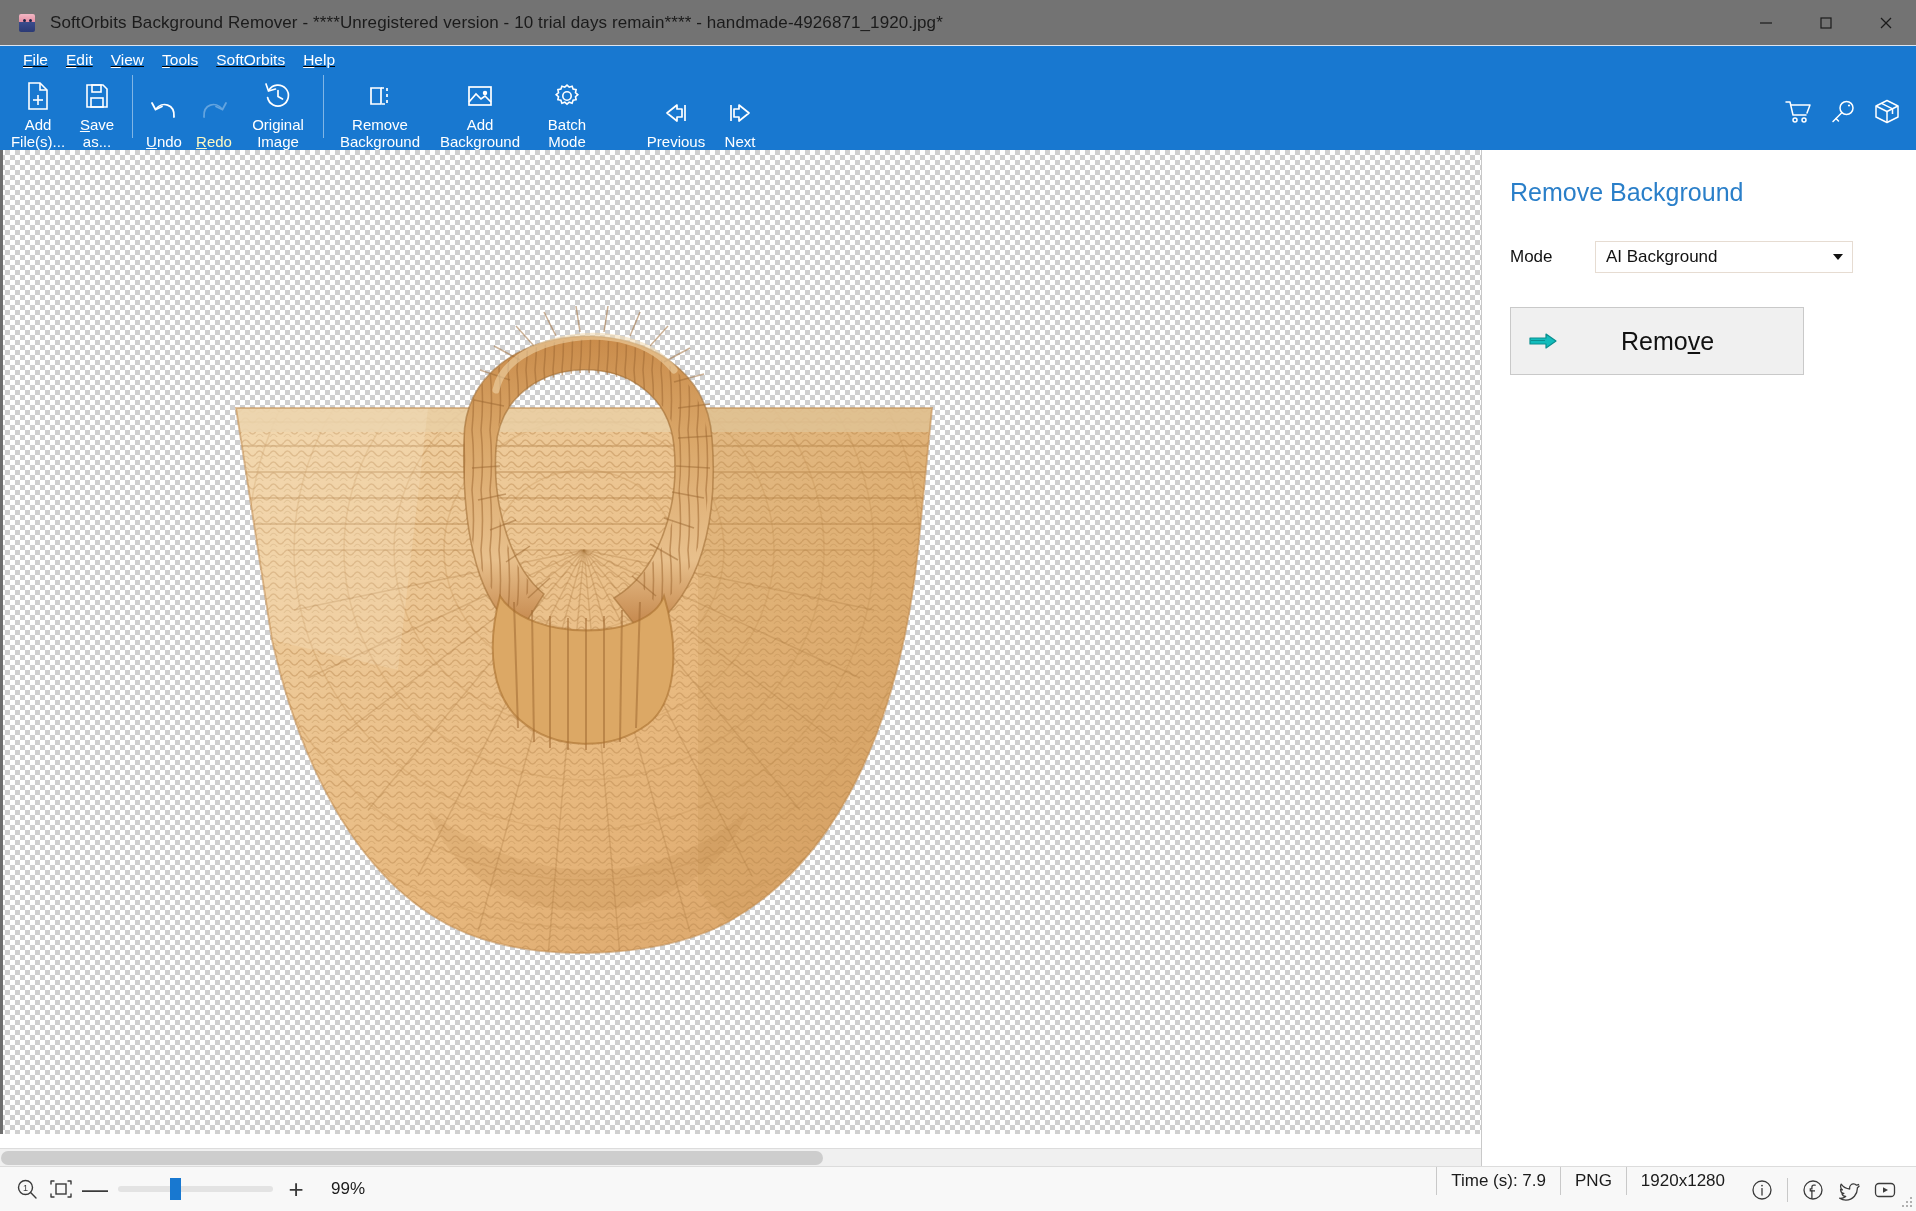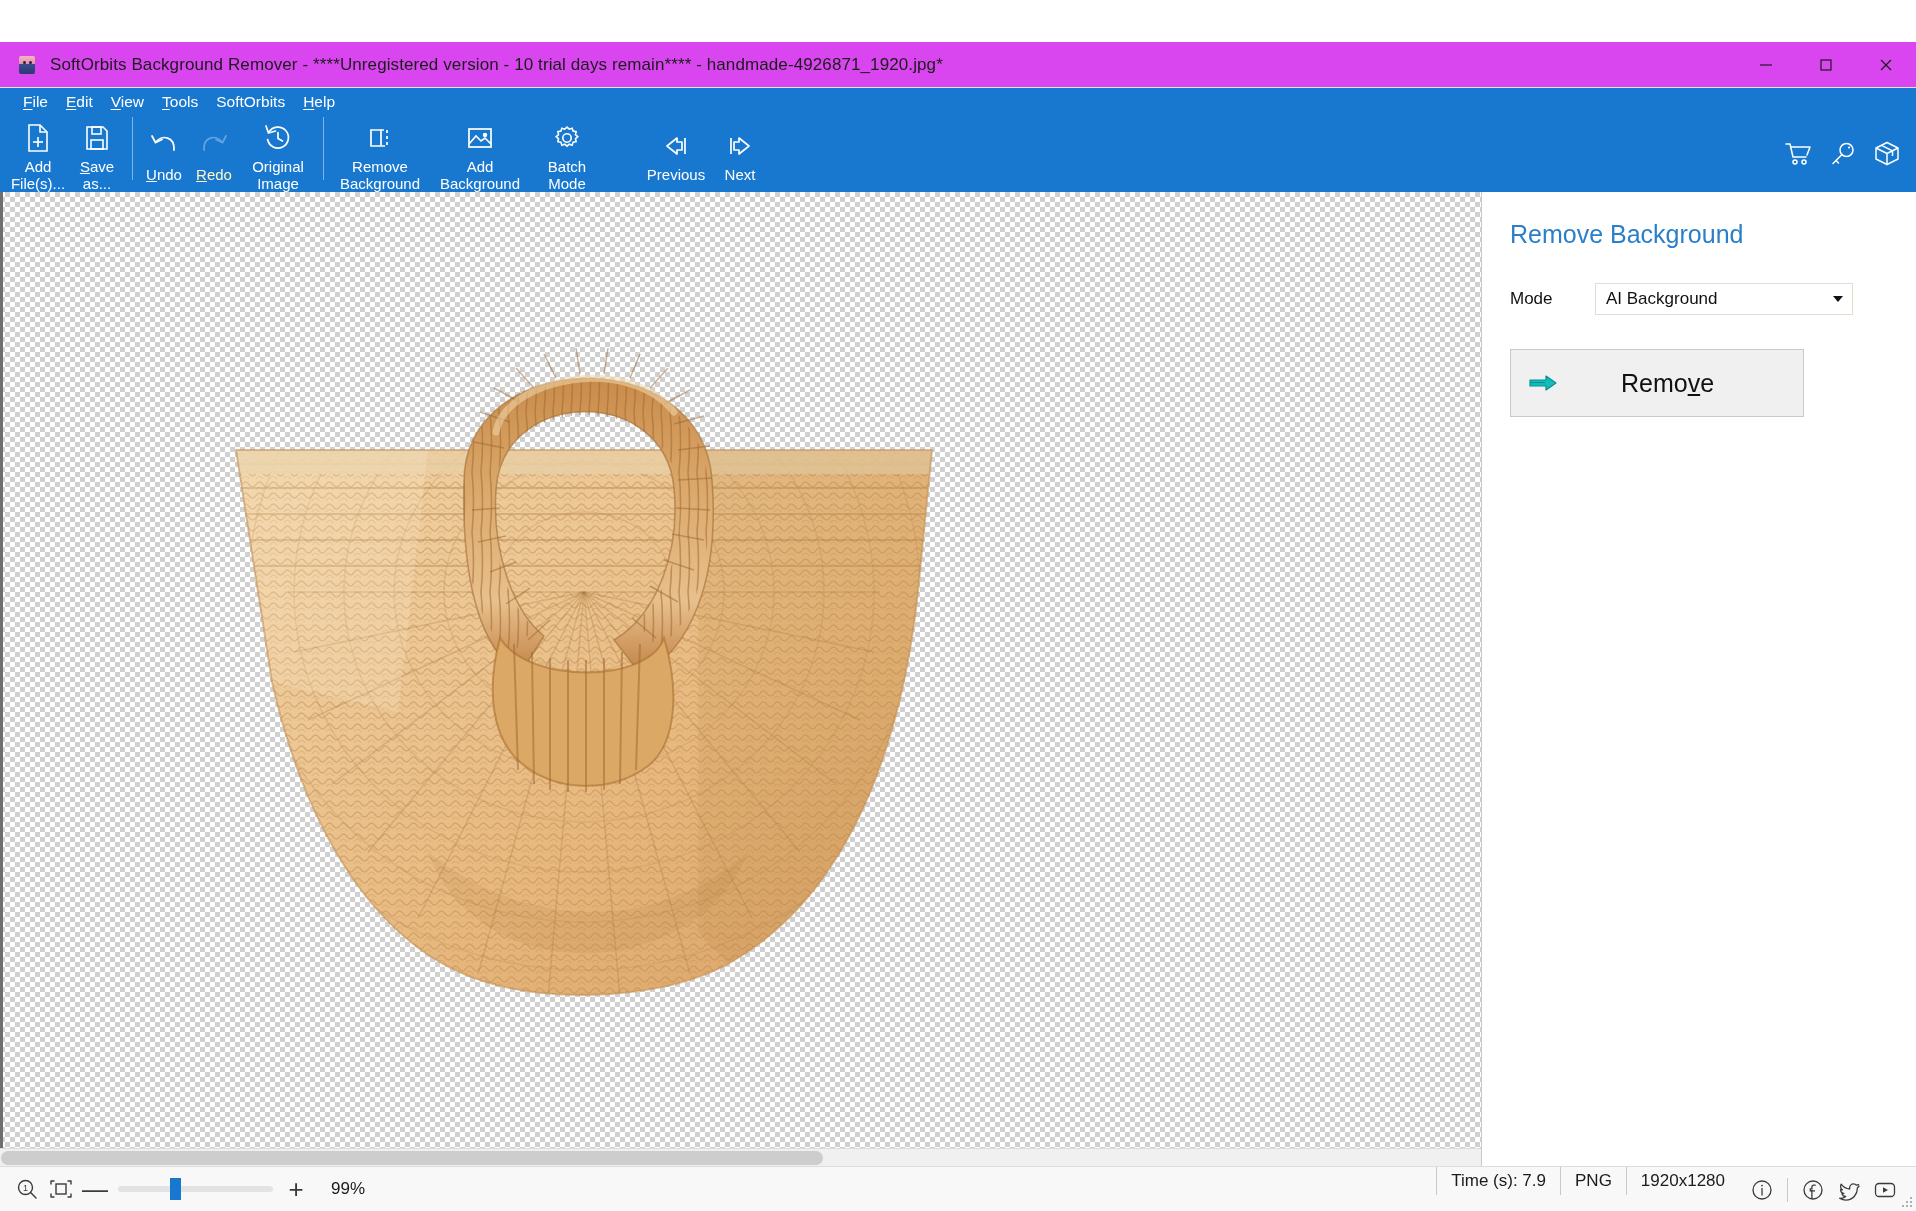--- a/index.html
+++ b/index.html
@@ -12,25 +12,24 @@
   #app {
     position: relative;
     width: 1916px; height: 1211px;
     display: flex; flex-direction: column;
     background: #ffffff;
   }
 
   
   .titlebar {
     height: 46px; flex: 0 0 46px;
-    background: #d946ef;
+    background: #737373;
     display: flex; align-items: center;
     border-bottom: 1px solid #dde5ef;
     position: relative;
-    margin-top: 42px;
   }
   .app-icon {
     width: 22px; height: 22px; margin-left: 16px; margin-right: 12px;
     position: relative; flex: 0 0 22px;
   }
   .app-icon .ic-body {
     position: absolute; left: 3px; top: 2px; width: 16px; height: 18px;
     background: linear-gradient(180deg,#f2b7c4 0%,#e78ea3 45%,#3a4c8c 46%,#2b3a75 100%);
     border-radius: 2px;
   }
@@ -56,32 +55,33 @@
   .ribbon {
     background: #1878d0;
     flex: 0 0 104px;
     position: relative;
   }
   .menubar {
     height: 27px;
     display: flex; align-items: center;
     padding-left: 14px;
     gap: 0px;
+    text-decoration: underline;
   }
   .menu-item {
     color: #ffffff; font-size: 15.5px;
     padding: 2px 9px;
     white-space: nowrap;
     cursor: default;
   }
   .menu-item u { text-decoration: underline; text-underline-offset: 2px; }
 
   .toolbar {
     height: 77px;
-    display: flex; align-items: center;
+    display: flex; align-items: flex-end;
     padding-left: 8px;
     position: relative;
   }
   .tb-btn {
     display: flex; flex-direction: column; align-items: center;
     justify-content: flex-start;
     padding: 6px 4px 0 4px;
     cursor: default;
     color: #ffffff;
     min-width: 46px;

